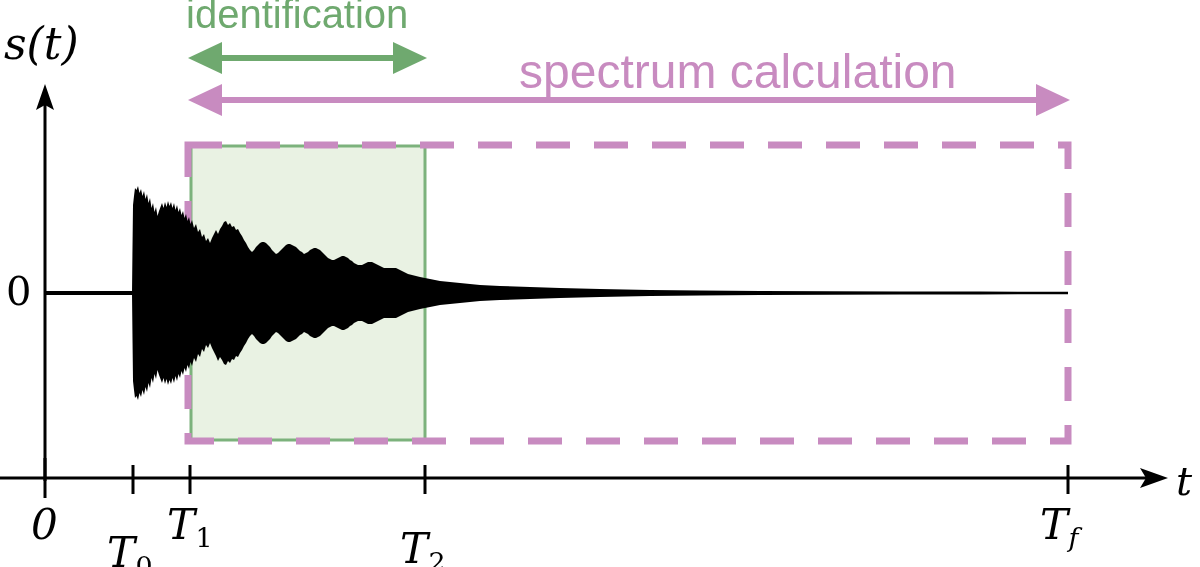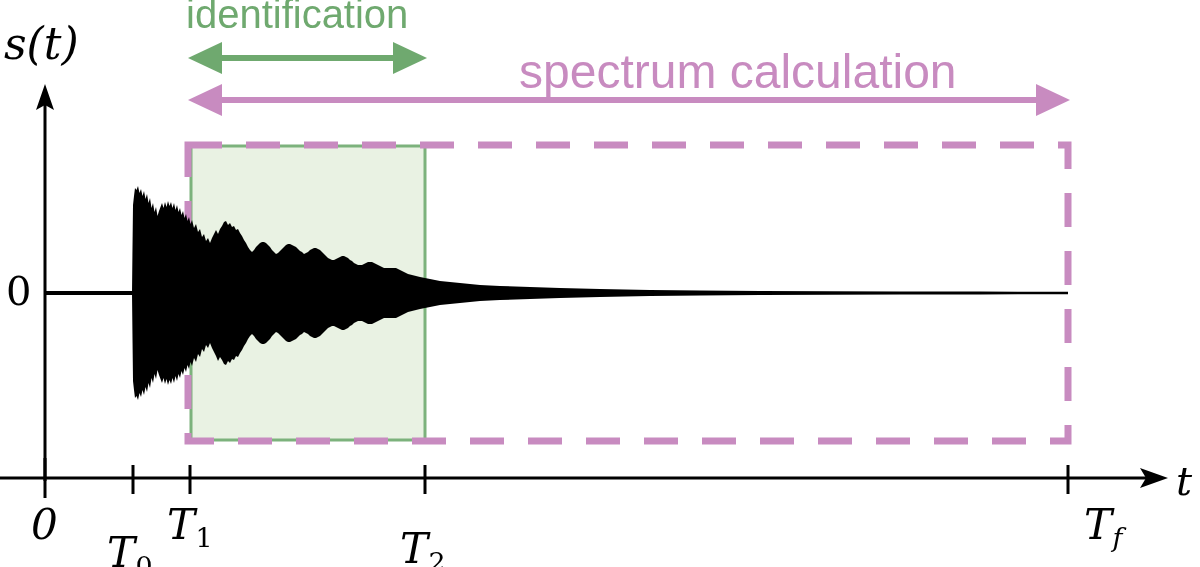--- a/index.html
+++ b/index.html
@@ -29,21 +29,21 @@
   .ticklabel{position:absolute;font-size:42px;color:#000;
     font-family:"DejaVu Serif","Liberation Serif",serif;}
   .ticklabel .base{font-style:italic;}
   .ticklabel .sub{font-size:0.64em;font-style:normal;position:relative;top:0.30em;left:0.02em;}
   .ticklabel .subit{font-size:0.64em;font-style:italic;position:relative;top:0.30em;left:0.02em;}
 
   #tk-0 {left:31px; top:500px;font-style:normal;}
   #tk-T0{left:107px;top:500px;margin-top:28px;}
   #tk-T1{left:167px;top:500px;text-align:center;}
   #tk-T2{left:400px;top:524px;}
-  #tk-Tf{left:1040px;top:500px;margin-left:44px;}
+  #tk-Tf{left:1040px;top:500px;}
 
   
   .annot{
     position:absolute;white-space:nowrap;line-height:1;
     font-family:"Liberation Sans","DejaVu Sans",sans-serif;
     font-weight:400;
   }
   #annot-ident{left:186px;top:-6px;font-size:40px;color:#6FA96F;}
   #annot-spec {left:519px;top:48px;font-size:48px;color:#C88BC0;}
 </style>

